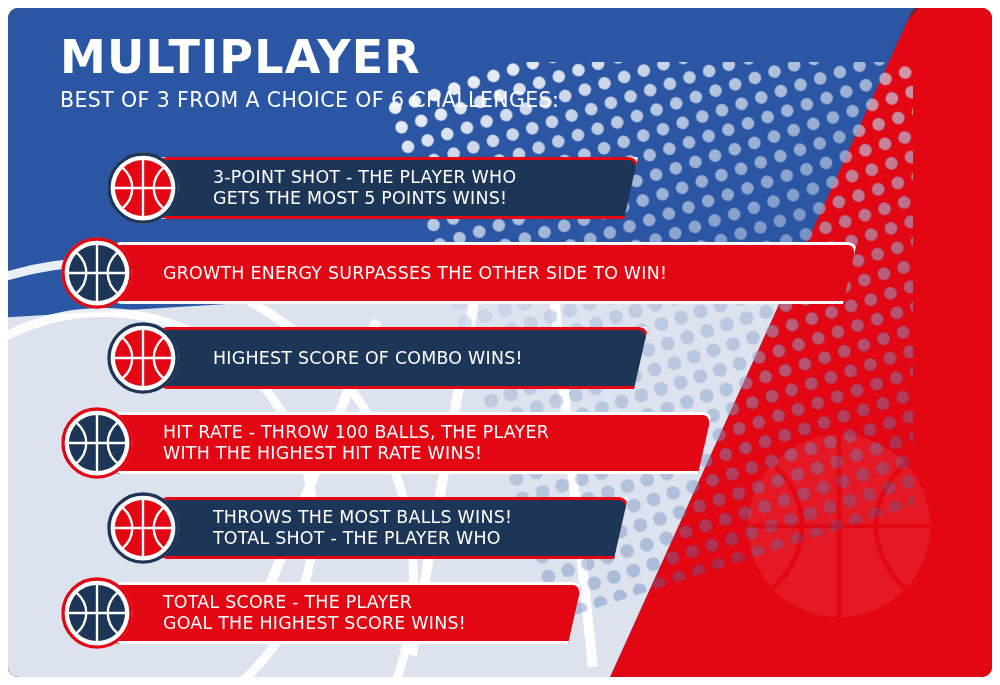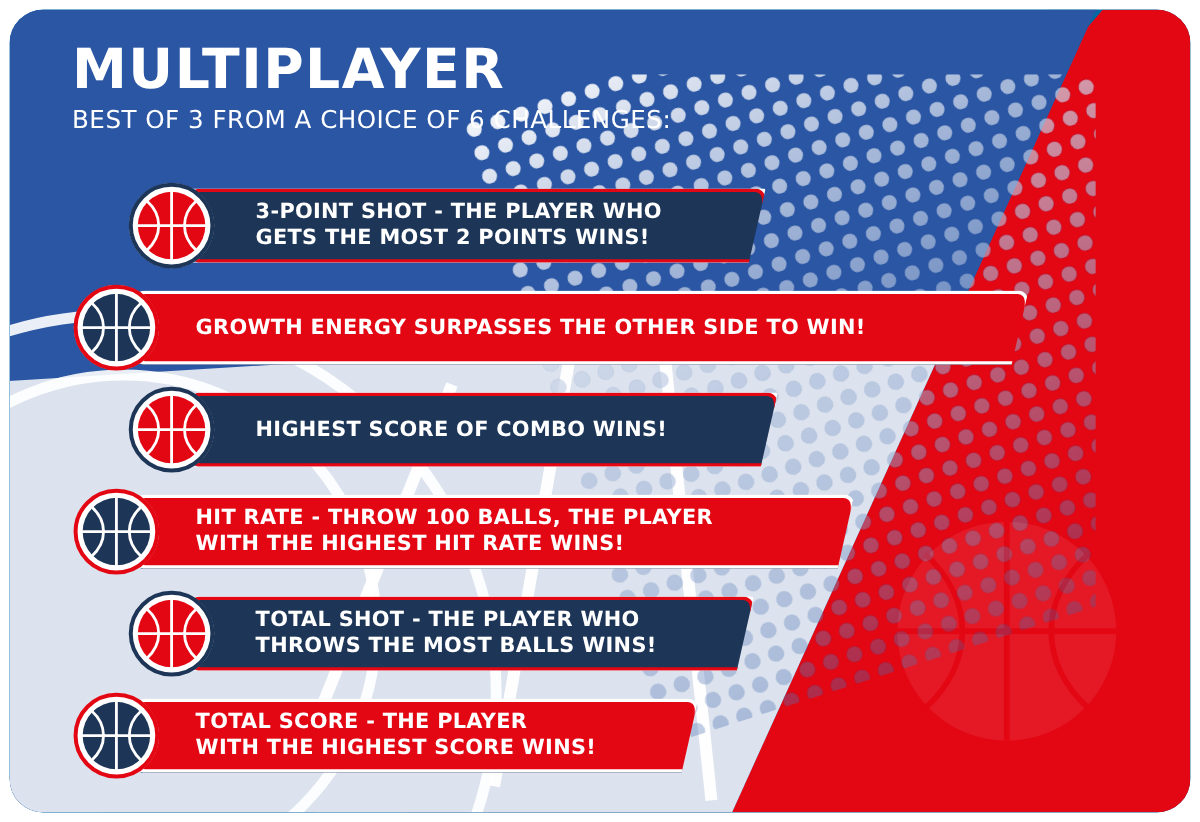--- a/index.html
+++ b/index.html
@@ -16,23 +16,23 @@
     width:1000px; height:685px;
     background:#ffffff;
     border-radius:34px;
     overflow:hidden;
   }
 
   
   #stage{
     position:absolute;
     left:8px; top:8px; right:8px; bottom:8px;
-    border-radius:28px;
+    border-radius:10px;
     overflow:hidden;
-    background:#0369a1;
+    background:#7f1d1d;
   }
 
   
   .red-wedge{
     position:absolute;
     inset:0;
     background:#E30613;
     clip-path:polygon(100% 0, 100% 100%, 33.2% 100%, 92.6% 0);
   }
   
@@ -131,21 +131,21 @@
     height:62px;
     border-radius:9px;
     display:flex;
     flex-direction:column;
     justify-content:center;
     padding:0 18px 0 0;
     z-index:2;
   }
   .banner .txt{
     font-family:"DejaVu Sans", sans-serif;
-    font-weight:bold;
+    font-weight:normal;
     font-size:17.4px;
     letter-spacing:.25px;
     line-height:1.18;
     white-space:nowrap;
   }
 
   
   .row.navy .banner{
     background:#1D3557;
     border:3px solid #E30613;
@@ -237,21 +237,21 @@
     <div class="header">
       <div class="title">MULTIPLAYER</div>
       <div class="subtitle">BEST OF 3 FROM A CHOICE OF 6 CHALLENGES:</div>
     </div>
 
     <div class="rows" id="rows">
         <div class="row navy">
           <div class="banner" style="width: 480px;">
             <div style="padding-left: 52px;">
               <div class="txt">3-POINT SHOT - THE PLAYER WHO</div>
-              <div class="txt">GETS THE MOST 2 POINTS WINS!</div>
+              <div class="txt">GETS THE MOST 5 POINTS WINS!</div>
             </div>
           </div>
           <div class="ball">
   <svg viewBox="0 0 100 100">
     <circle cx="50" cy="50" r="48" fill="#ffffff"></circle>
     <circle cx="50" cy="50" r="46" fill="none" stroke="#1D3557" stroke-width="4.5"></circle>
     <circle cx="50" cy="50" r="38" fill="#E30613"></circle>
     <g stroke="#ffffff" stroke-width="3.2" fill="none" stroke-linecap="round">
       <path d="M50 12 V88"></path>
       <path d="M12 50 H88"></path>
@@ -318,43 +318,43 @@
       <path d="M12 50 H88"></path>
       <path d="M22 22 C40 38 40 62 22 78"></path>
       <path d="M78 22 C60 38 60 62 78 78"></path>
     </g>
   </svg>
           </div>
         </div>
         <div class="row navy">
           <div class="banner" style="width: 470px;">
             <div style="padding-left: 52px;">
+              <div class="txt">THROWS THE MOST BALLS WINS!</div>
               <div class="txt">TOTAL SHOT - THE PLAYER WHO</div>
-              <div class="txt">THROWS THE MOST BALLS WINS!</div>
             </div>
           </div>
           <div class="ball">
   <svg viewBox="0 0 100 100">
     <circle cx="50" cy="50" r="48" fill="#ffffff"></circle>
     <circle cx="50" cy="50" r="46" fill="none" stroke="#1D3557" stroke-width="4.5"></circle>
     <circle cx="50" cy="50" r="38" fill="#E30613"></circle>
     <g stroke="#ffffff" stroke-width="3.2" fill="none" stroke-linecap="round">
       <path d="M50 12 V88"></path>
       <path d="M12 50 H88"></path>
       <path d="M22 22 C40 38 40 62 22 78"></path>
       <path d="M78 22 C60 38 60 62 78 78"></path>
     </g>
   </svg>
           </div>
         </div>
         <div class="row red">
           <div class="banner" style="width: 470px;">
             <div style="padding-left: 48px;">
               <div class="txt">TOTAL SCORE - THE PLAYER</div>
-              <div class="txt">WITH THE HIGHEST SCORE WINS!</div>
+              <div class="txt">GOAL THE HIGHEST SCORE WINS!</div>
             </div>
           </div>
           <div class="ball">
   <svg viewBox="0 0 100 100">
     <circle cx="50" cy="50" r="48" fill="#ffffff"></circle>
     <circle cx="50" cy="50" r="46" fill="none" stroke="#E30613" stroke-width="4.5"></circle>
     <circle cx="50" cy="50" r="38" fill="#1D3557"></circle>
     <g stroke="#ffffff" stroke-width="3.2" fill="none" stroke-linecap="round">
       <path d="M50 12 V88"></path>
       <path d="M12 50 H88"></path>

